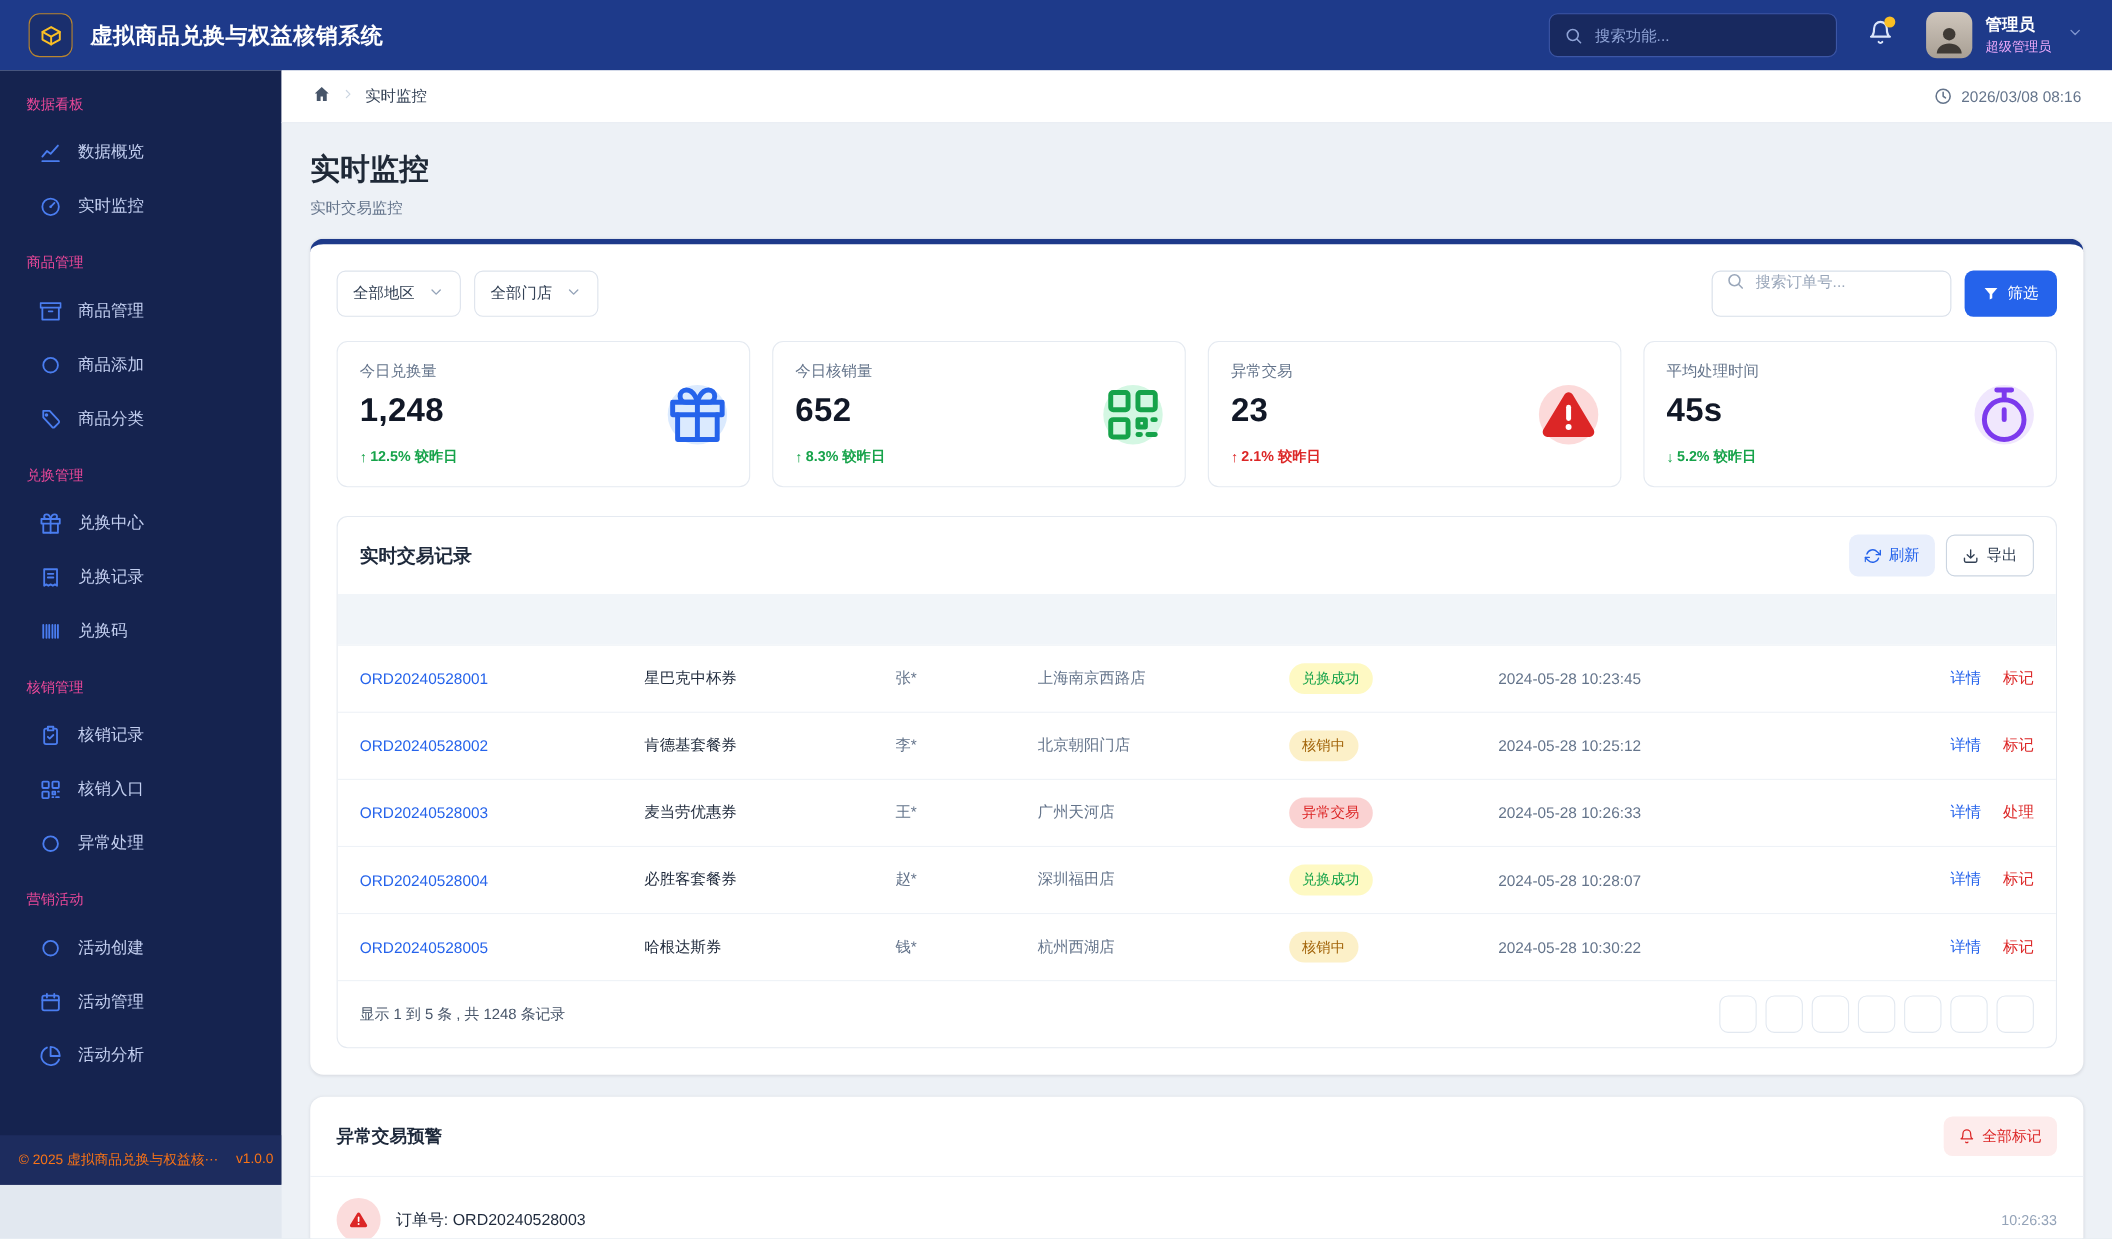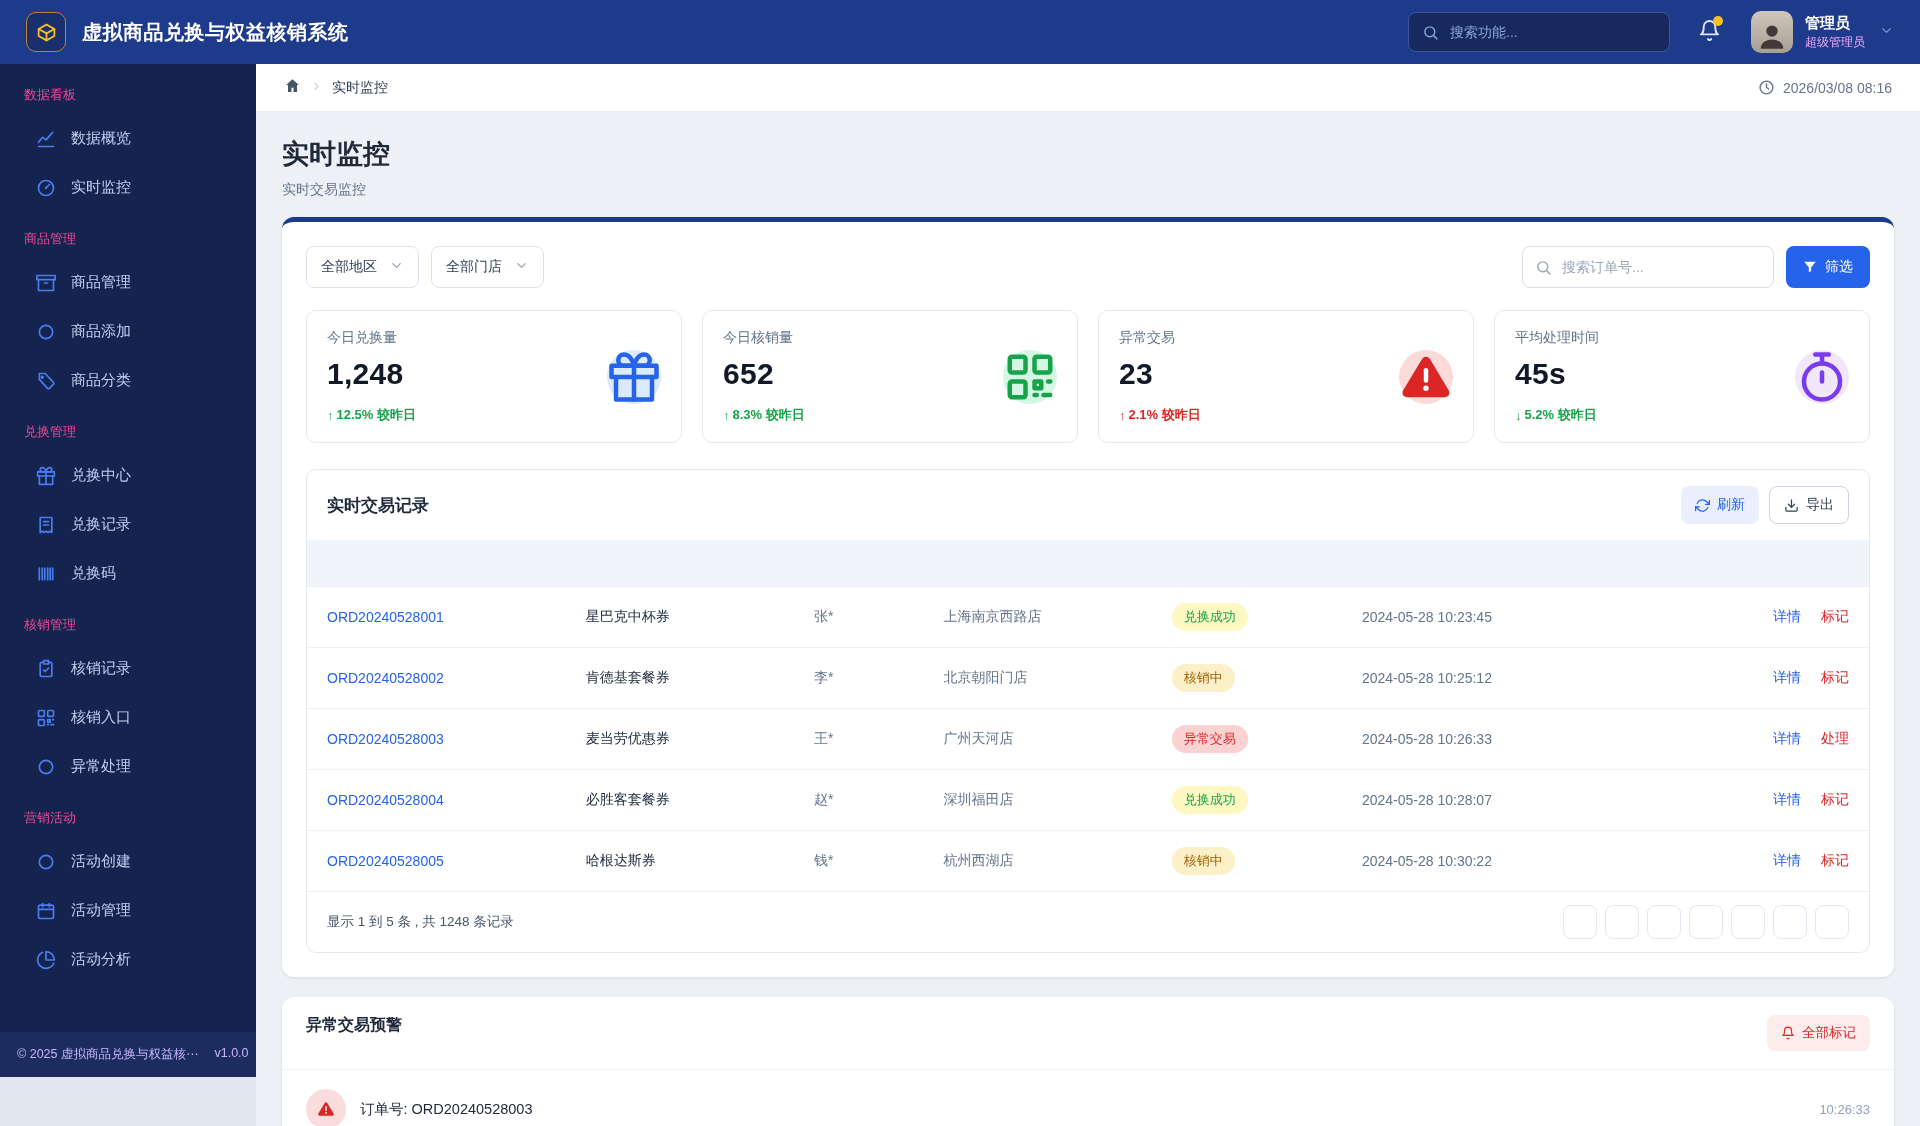--- a/index.html
+++ b/index.html
@@ -38,21 +38,21 @@
   
   .shell { display:flex; height:1062px; align-items:flex-start; }
 
   
   .sidebar { width:256px; min-width:256px; background:#15234f; height:1013px; display:flex; flex-direction:column; }
   .nav-scroll { flex:1; overflow:hidden; padding-top:4px; }
   .section-label { color:#ec4899; font-size:13px; padding:18px 24px 10px; }
   .nav-item { display:flex; align-items:center; height:49px; padding-left:36px; color:#c3cff0; font-size:15px; cursor:pointer; }
   .nav-icon { width:20px; height:20px; color:#4a7df0; margin-right:15px; display:flex; align-items:center; justify-content:center; flex:none; }
   .nav-icon svg { width:19px; height:19px; }
-  .sidebar-footer { background:#1d2c5e; padding:14px 17px; font-size:12.5px; color:#c4b5fd; display:flex; gap:16px; white-space:nowrap; overflow:hidden; }
+  .sidebar-footer { background:#1d2c5e; padding:14px 17px; font-size:12.5px; color:#f97316; display:flex; gap:16px; white-space:nowrap; overflow:hidden; }
 
   
   .main { flex:1; display:flex; flex-direction:column; height:1062px; }
   .breadcrumb-bar { height:48px; background:#ffffff; display:flex; align-items:center; padding:0 28px; border-bottom:1px solid #e8edf3; flex:none; }
   .bc-home { color:#475569; cursor:pointer; } .bc-home svg { width:18px; height:18px; }
   .bc-sep { color:#cbd5e1; margin:0 9px; } .bc-sep svg { width:13px; height:13px; }
   .bc-current { font-size:14px; color:#334155; }
   .bc-right { margin-left:auto; display:flex; align-items:center; gap:8px; color:#64748b; font-size:14px; }
   .bc-right svg { width:16px; height:16px; }
 
@@ -62,21 +62,21 @@
 
   .main-card { margin-top:18px; background:#ffffff; border-radius:12px; border-top:5px solid #1e3a8a;
                box-shadow:0 1px 3px rgba(15,23,42,.10); padding:24px; }
 
   
   .filter-row { display:flex; align-items:center; gap:12px; }
   .select { height:42px; border:1px solid #dde3ec; border-radius:8px; display:flex; align-items:center; gap:12px;
             padding:0 14px; font-size:14px; color:#334155; background:#fff; cursor:pointer; }
   .select .chev { color:#94a3b8; } .select .chev svg { width:14px; height:14px; }
   .filter-right { margin-left:auto; display:flex; gap:12px; }
-  .order-search { width:252px; height:42px; border:1px solid #d8dfe9; border-radius:8px; display:flex; align-items:center; padding:0 12px; color:#9aa7ba; }
+  .order-search { width:218px; height:42px; border:1px solid #d8dfe9; border-radius:8px; display:flex; align-items:flex-start; padding:0 12px; color:#9aa7ba; }
   .order-search svg { width:16px; height:16px; }
   .order-search input { border:none; outline:none; font-size:14px; margin-left:8px; width:100%; color:#334155; background:transparent; }
   .order-search input::placeholder { color:#9aa7ba; }
   .filter-btn { height:42px; padding:0 17px; background:#2563eb; color:#fff; border:none; border-radius:8px;
                 font-size:14px; display:flex; align-items:center; gap:8px; cursor:pointer; }
   .filter-btn svg { width:14px; height:14px; }
 
   
   .stats-grid { display:grid; grid-template-columns:repeat(4,1fr); gap:20px; margin-top:22px; }
   .stat-card { border:1px solid #e5eaf1; border-radius:10px; padding:18px 20px; display:flex; justify-content:space-between; background:#fff; }
@@ -118,21 +118,21 @@
   .link-flag { color:#dc2626; margin-left:16px; cursor:pointer; }
 
   .pagination-row { display:flex; align-items:center; padding:13px 20px; border-top:1px solid #eef2f7; }
   .page-summary { font-size:13.5px; color:#475569; }
   .page-btns { margin-left:auto; display:flex; gap:8px; align-items:center; }
   .page-btn { min-width:34px; height:34px; border:1px solid #e2e8f0; background:#fff; border-radius:8px; font-size:13.5px;
               color:#475569; display:flex; align-items:center; justify-content:center; cursor:pointer; padding:0 6px; }
 
   
   .alert-card { margin-top:20px; background:#fff; border-radius:12px; box-shadow:0 1px 3px rgba(15,23,42,.10); }
-  .alert-head { display:flex; align-items:flex-start; padding:18px 24px; border-bottom:1px solid #eef2f7; }
+  .alert-head { display:flex; align-items:center; padding:18px 24px; border-bottom:1px solid #eef2f7; }
   .alert-title { font-size:16px; font-weight:700; color:#1e293b; }
   .mark-all-btn { margin-left:auto; background:#fdecec; color:#dc2626; border:none; border-radius:8px; height:36px;
                   padding:0 14px; font-size:13.5px; display:flex; align-items:center; gap:7px; cursor:pointer; }
   .mark-all-btn svg { width:14px; height:14px; }
   .alert-item { display:flex; align-items:center; padding:19px 24px; }
   .alert-icon { width:40px; height:40px; border-radius:50%; background:#fbdcdc; color:#dc2626;
                 display:flex; align-items:center; justify-content:center; flex:none; }
   .alert-icon svg { width:18px; height:18px; }
   .alert-text { margin-left:14px; font-size:14.5px; color:#1e293b; }
   .alert-time { margin-left:auto; font-size:13px; color:#94a3b8; }

